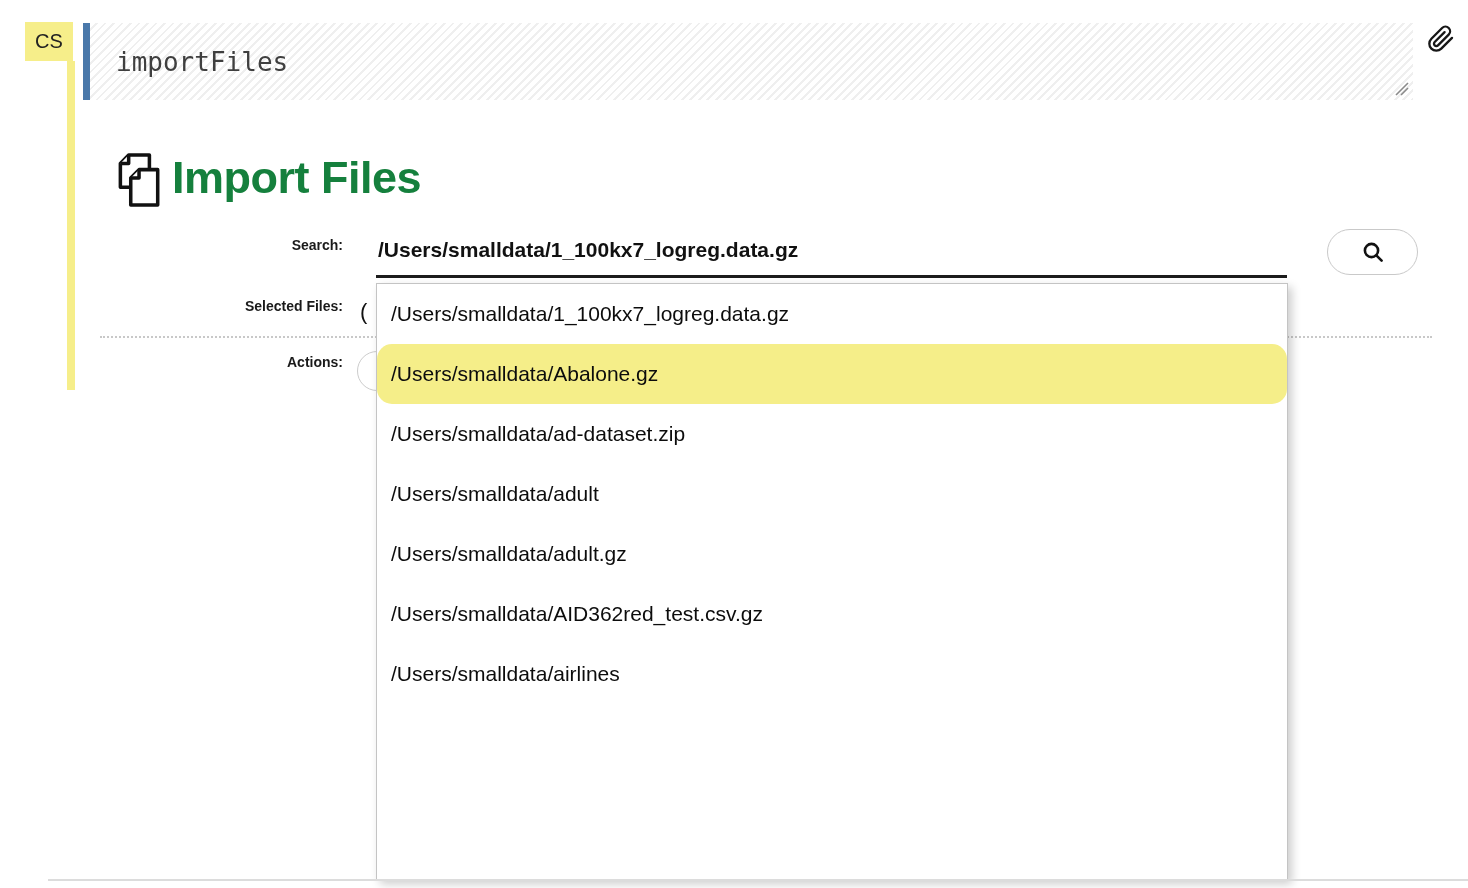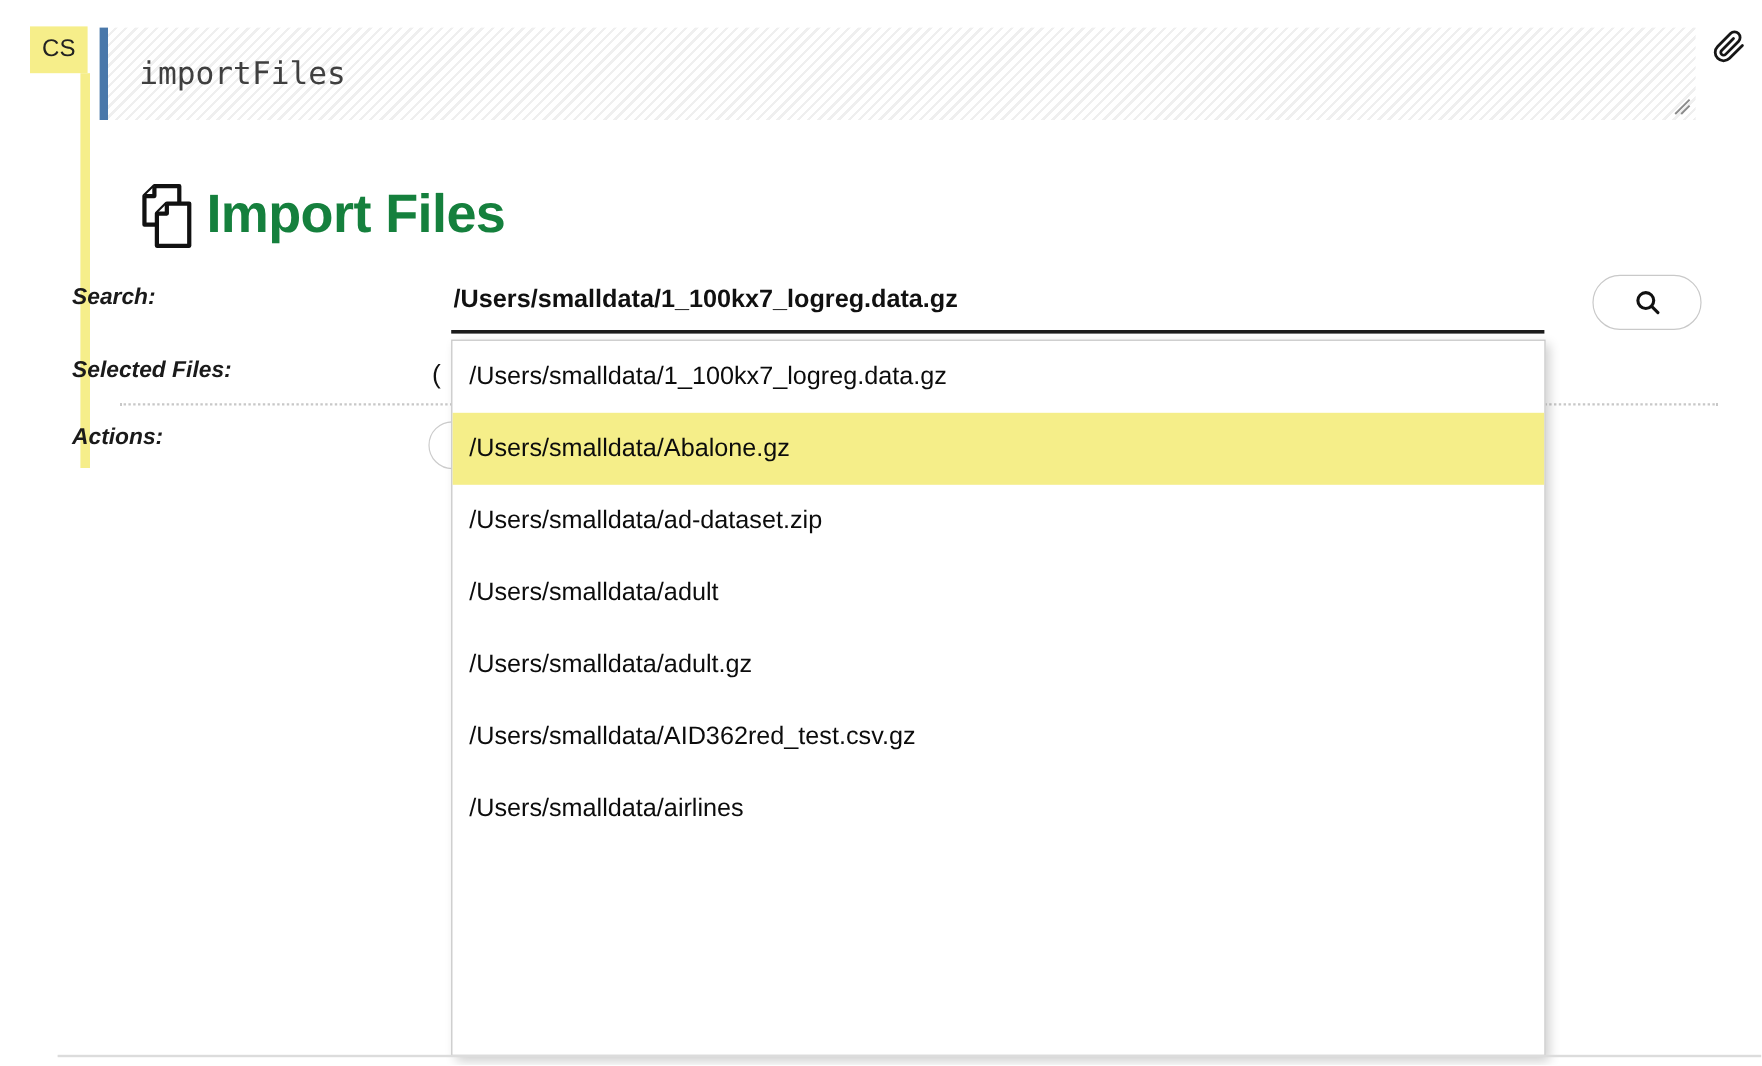--- a/index.html
+++ b/index.html
@@ -44,22 +44,22 @@
   
   .title-icon { position:absolute; left:112px; top:152px; width:52px; height:56px; }
   .page-title {
     position:absolute; left:172px; top:152px;
     font-size:45px; font-weight:600; color:#15803d; letter-spacing:-0.5px;
     white-space:nowrap;
   }
 
   
   .form-label {
-    position:absolute; left:60px; width:283px; text-align:left;
-    font-size:19px; font-style:italic; font-weight:600; color:#1a1a1a;
+    position:absolute; left:60px; width:283px; text-align:right;
+    font-size:14px; font-weight:600; color:#1a1a1a;
     white-space:nowrap;
   }
   .label-search   { top:237px; }
   .label-selected { top:298px; }
   .label-actions  { top:354px; }
 
   .search-input {
     position:absolute; left:376px; top:230px; width:911px; height:48px;
     border:none; border-bottom:3px solid #1c1c1c; outline:none;
     font-family:"Liberation Sans", sans-serif;
@@ -92,21 +92,21 @@
   .dropdown {
     position:absolute; left:376px; top:283px; width:912px; height:597px;
     background:#fff; border:1px solid #c4c4c4;
     box-shadow:4px 4px 9px rgba(0,0,0,0.20);
     overflow:hidden; z-index:10;
   }
   .dd-item {
     height:60px; display:flex; align-items:center;
     padding-left:14px; cursor:pointer;
   }
-  .dd-item.highlighted { background:#f5ee89; }
+  .dd-item.highlighted { background:#f5ee89;border-radius:15px; }
   .dd-item-label {
     font-size:21px; color:#0c0c0c; white-space:nowrap;
   }
 
   .bottom-divider {
     position:absolute; left:48px; top:879px; width:1420px; height:0;
     border-top:2px solid #dcdcdc; z-index:20;
   }
 
   svg { display:block; }

